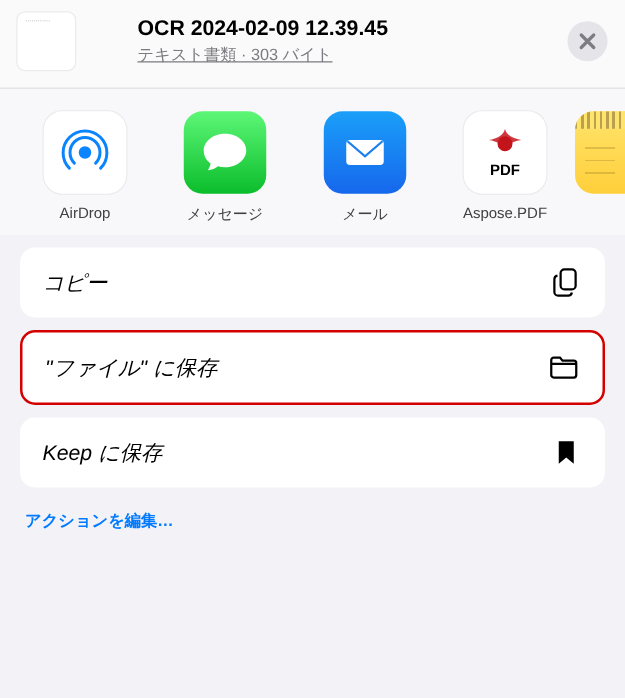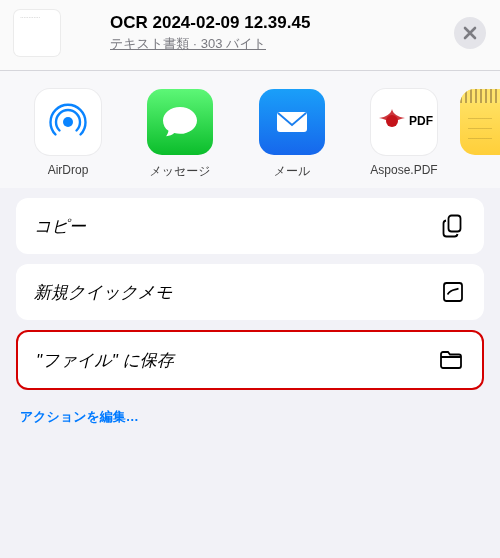--- a/index.html
+++ b/index.html
@@ -78,21 +78,21 @@
       border-radius: 15px;
       display: flex;
       align-items: center;
       justify-content: center;
       margin-bottom: 8px;
     }
     .app-label { font-size: 12px; color: #404040; text-align: center; }
     .airdrop-bg { background: #fff; box-shadow: 0 0 0 1px rgba(0,0,0,.05); }
     .messages-bg { background: linear-gradient(180deg,#5df777 0%,#0bbd2b 100%); }
     .mail-bg { background: linear-gradient(180deg,#1a9ff9 0%,#1667ec 100%); }
-    .pdf-bg { background: #fff; box-shadow: 0 0 0 1px rgba(0,0,0,.05); flex-direction: row; }
+    .pdf-bg { background: #fff; box-shadow: 0 0 0 1px rgba(0,0,0,.05); flex-direction: column; }
     .notes-bg {
       background: linear-gradient(180deg,#ffe46b 0%,#ffcf3a 100%);
       position: relative;
       overflow: hidden;
     }
     .notes-bg::before {
       content: "";
       position: absolute;
       top: 0; left: 0; right: 0;
       height: 14px;
@@ -209,39 +209,38 @@
       <span class="action-text">コピー</span>
       <span class="action-icon">
         <svg width="22" height="24" viewBox="0 0 22 24" fill="none" stroke="#000" stroke-width="1.8">
             <rect x="6.5" y="1.5" width="12" height="16" rx="3"></rect>
             <path d="M4 6.5 a3 3 0 0 0 -2.5 3 v10 a3 3 0 0 0 3 3 h8 a3 3 0 0 0 3 -2.5"></path>
           </svg>
       </span>
     </div>
   </div>
 
-  <div class="action-card">
-    <div class="action-row">
-      <span class="action-text">新規クイックメモ</span>
-      <span class="action-icon">
-        <svg width="22" height="22" viewBox="0 0 22 22" fill="none" stroke="#000" stroke-width="1.8">
-            <rect x="2" y="2" width="18" height="18" rx="2.5"></rect>
-            <path d="M5.5 13.5 c4 -6 7 -4 11 -6" stroke-width="1.6"></path>
-          </svg>
-      </span>
-    </div>
-  </div>
 
   <div class="action-card highlight-card">
     <div class="action-row">
       <span class="action-text">"ファイル" に保存</span>
       <span class="action-icon">
         <svg width="24" height="20" viewBox="0 0 24 20" fill="none" stroke="#000" stroke-width="1.8">
             <path d="M2 4 a2 2 0 0 1 2 -2 h5 l2 2.5 h9 a2 2 0 0 1 2 2 V16 a2 2 0 0 1 -2 2 H4 a2 2 0 0 1 -2 -2 Z"></path>
             <line x1="2" y1="7" x2="22" y2="7"></line>
           </svg>
       </span>
     </div>
   </div>
 
+  <div class="action-card">
+    <div class="action-row">
+      <span class="action-text">Keep に保存</span>
+      <span class="action-icon">
+        <svg width="16" height="20" viewBox="0 0 16 20">
+            <path d="M2 1 h12 v18 l-6 -5 -6 5 Z" fill="#000"></path>
+          </svg>
+      </span>
+    </div>
+  </div>
 
   <div class="edit-link">アクションを編集…</div>
 </div>
 
 </body></html>

